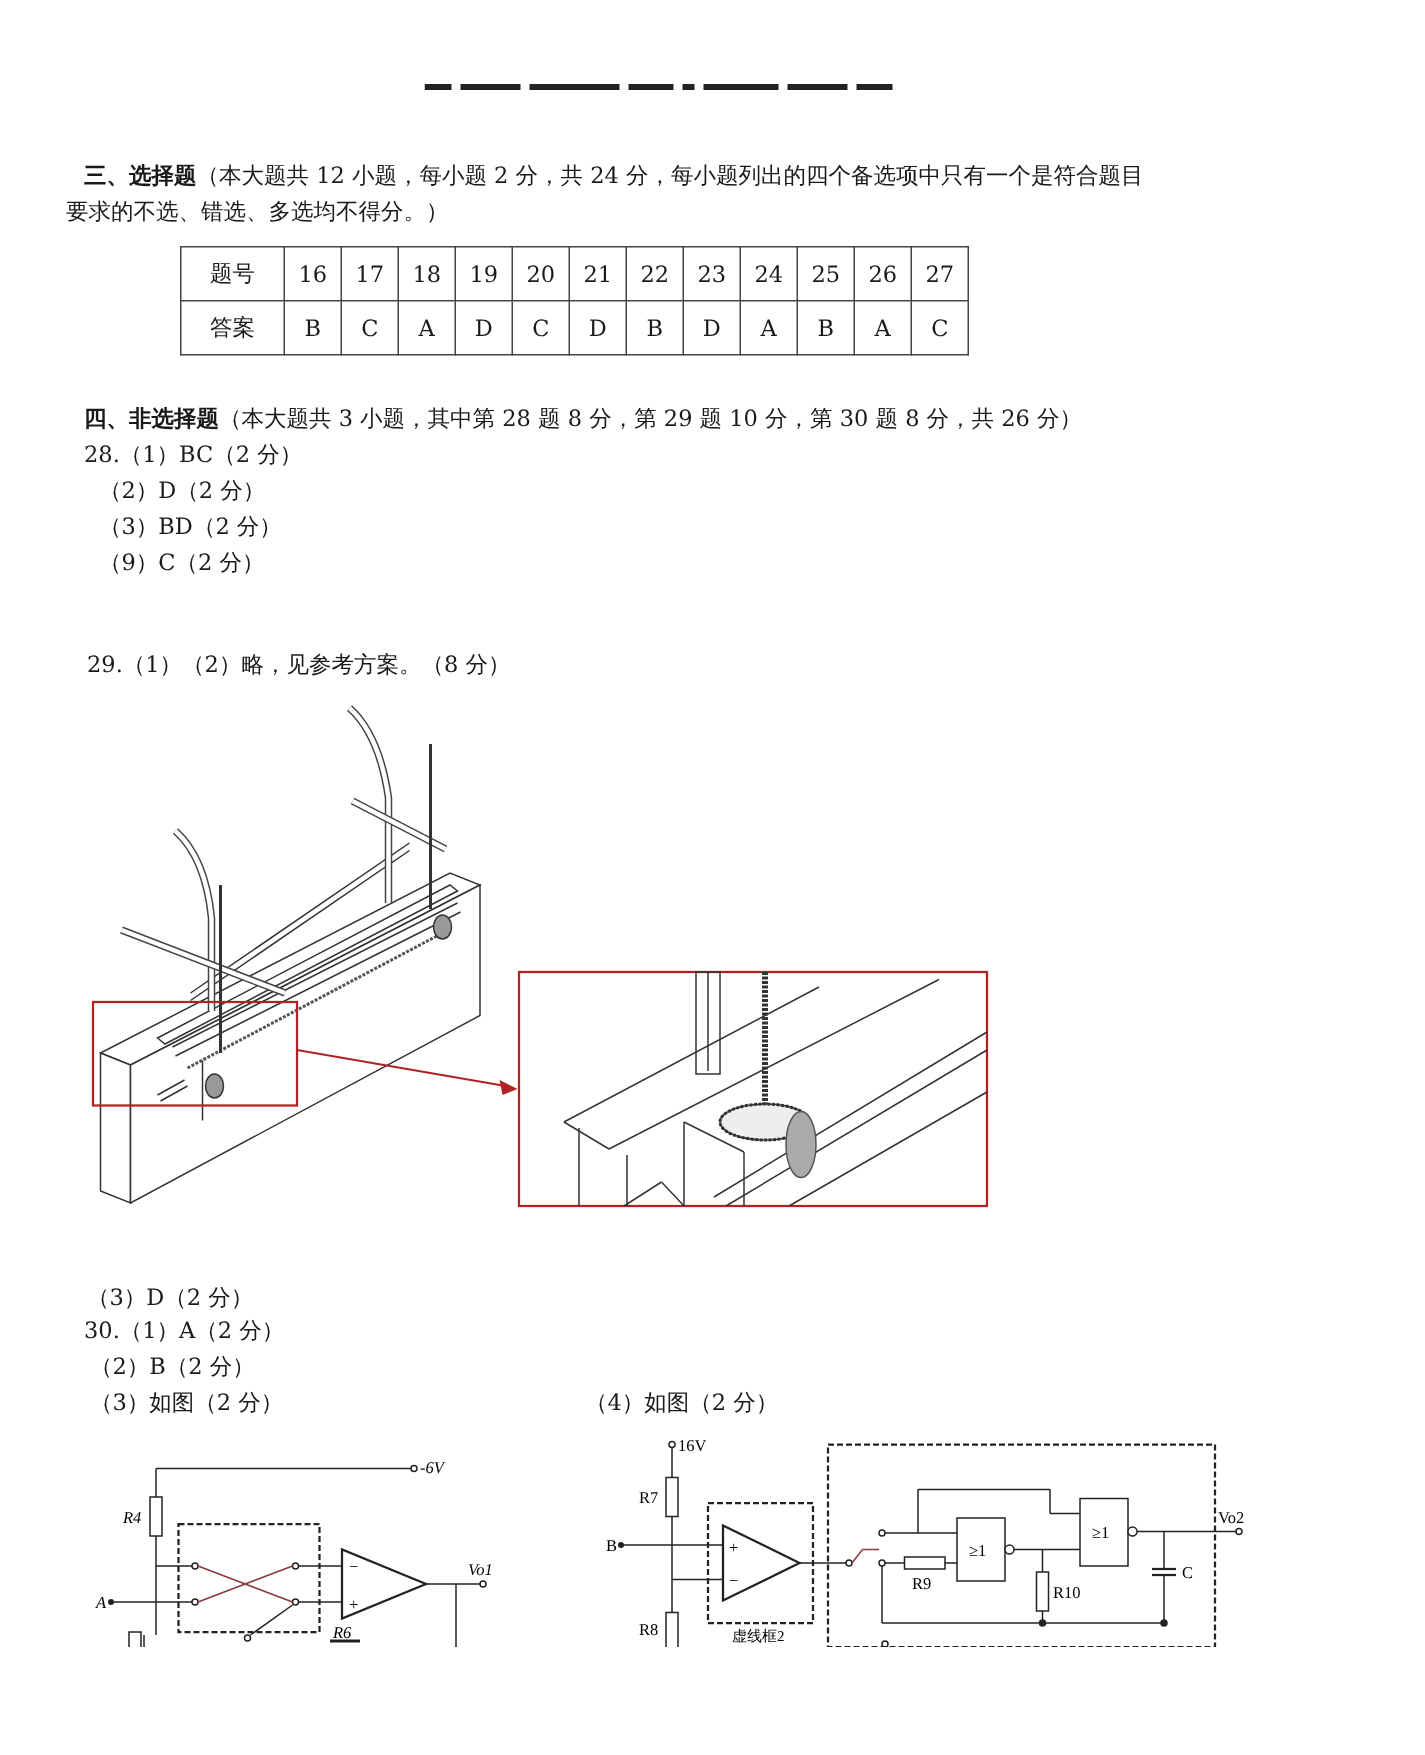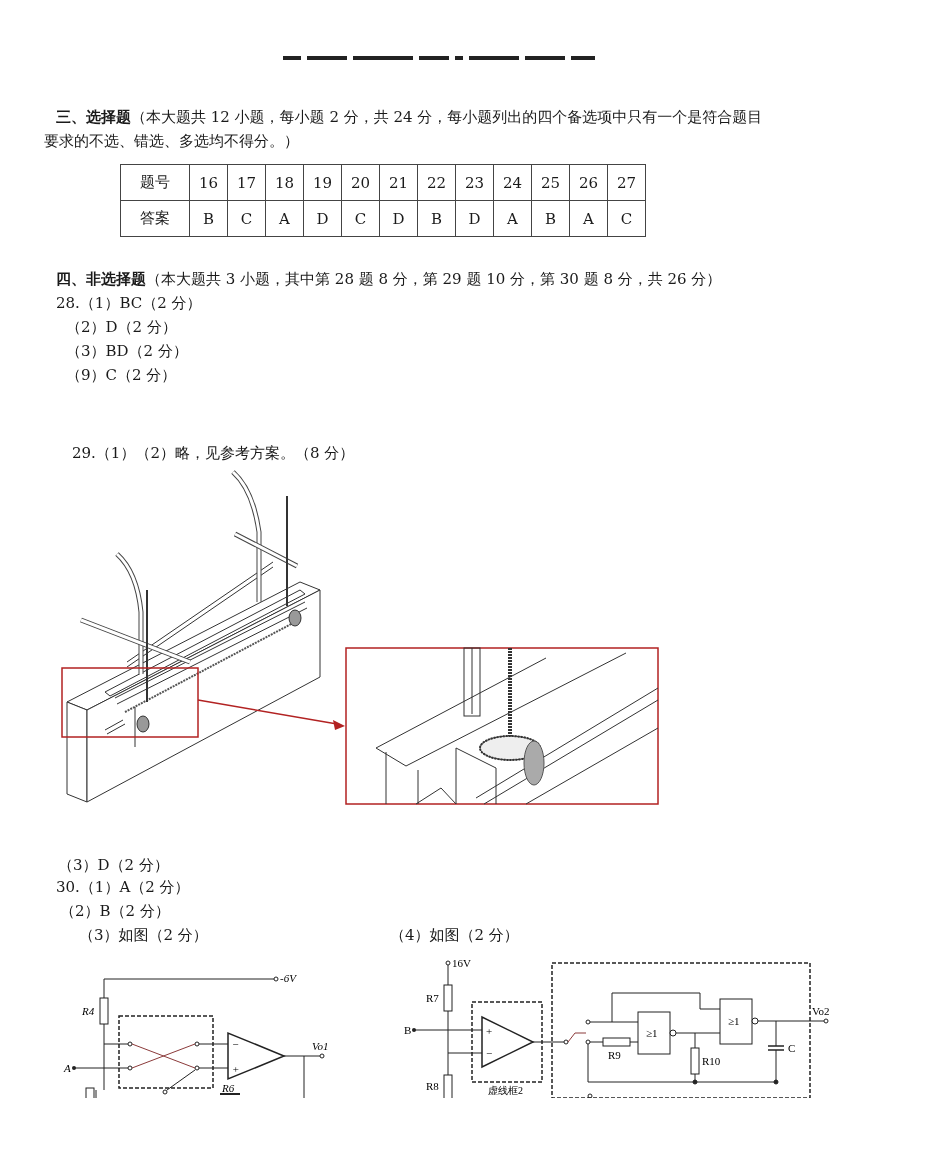--- a/index.html
+++ b/index.html
@@ -63,21 +63,21 @@
   </table>
 
 <div class="abs txt" style="left:56px;top:268px;">
   <span class="bold">四、非选择题</span><span>（本大题共 3 小题，其中第 28 题 8 分，第 29 题 10 分，第 30 题 8 分，共 26 分）</span>
 </div>
 <div class="abs txt" style="left:56px;top:292px;">28.（1）BC（2 分）</div>
 <div class="abs txt" style="left:66px;top:316px;">（2）D（2 分）</div>
 <div class="abs txt" style="left:66px;top:340px;">（3）BD（2 分）</div>
 <div class="abs txt" style="left:66px;top:364px;">（9）C（2 分）</div>
 
-<div class="abs txt" style="left:72px;top:432px;margin-top:10px;">29.（1）（2）略，见参考方案。（8 分）</div>
+<div class="abs txt" style="left:58px;top:432px;">29.（1）（2）略，见参考方案。（8 分）</div>
 
 <div class="fig" style="left:55px;top:462px;">
 <svg width="620" height="345" viewBox="0 0 620 345">
   <g fill="none" stroke="#333" stroke-width="1">
 
     <polygon points="12,240 245,120 265,128 32,248" fill="#fff"></polygon>
     <polygon points="12,240 32,248 32,340 12,332" fill="#fff"></polygon>
     <polygon points="32,248 265,128 265,215 32,340" fill="#fff"></polygon>
 
     <polygon points="50,230 245,128 250,132 55,234"></polygon>
@@ -139,21 +139,21 @@
       <line x1="95" y1="140" x2="110" y2="156"></line>
     </g>
   </g>
 </svg>
 </div>
 
 <div class="abs txt" style="left:58px;top:818px;margin-top:36px;">（3）D（2 分）</div>
 
 <div class="abs txt" style="left:56px;top:876px;">30.（1）A（2 分）</div>
 <div class="abs txt" style="left:60px;top:900px;">（2）B（2 分）</div>
-<div class="abs txt" style="left:60px;top:924px;margin-left:19px;">（3）如图（2 分）</div>
+<div class="abs txt" style="left:60px;top:924px;">（3）如图（2 分）</div>
 <div class="abs txt" style="left:390px;top:924px;"></div>
 <div class="abs txt" style="left:390px;top:924px;">（4）如图（2 分）</div>
 
 <div class="fig" style="left:60px;top:955px;width:300px;height:143px;overflow:hidden;font-style:italic;">
 <svg width="300" height="143" viewBox="0 0 300 143" font-family="Liberation Serif, serif" font-size="11">
   <g fill="none" stroke="#222" stroke-width="1">
     <line x1="44" y1="24" x2="214" y2="24"></line>
     <circle cx="216" cy="24" r="2"></circle>
     <line x1="44" y1="24" x2="44" y2="43"></line>
     <rect x="40" y="43" width="8" height="26"></rect>

